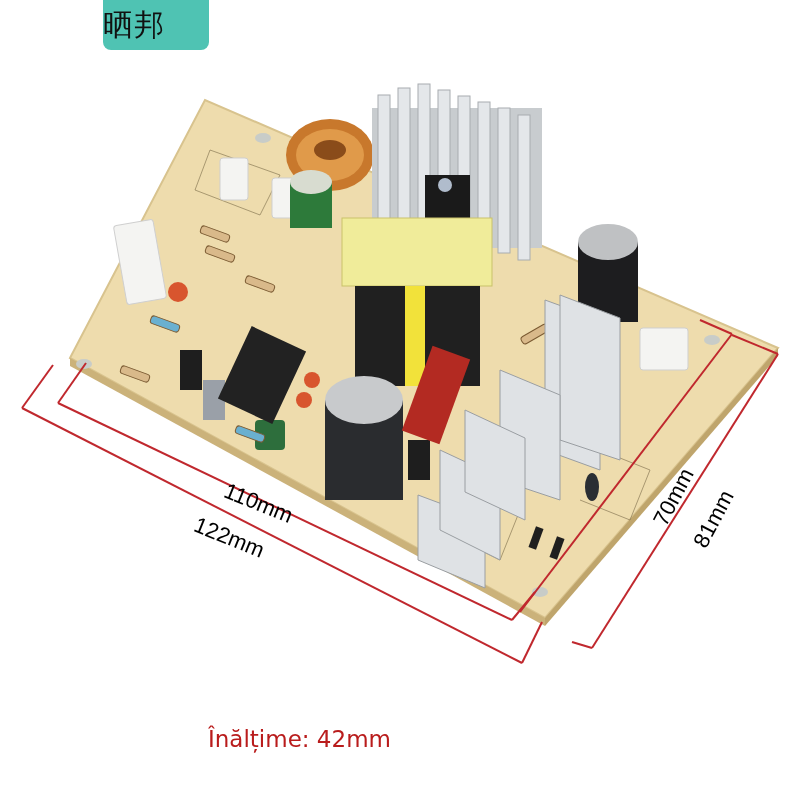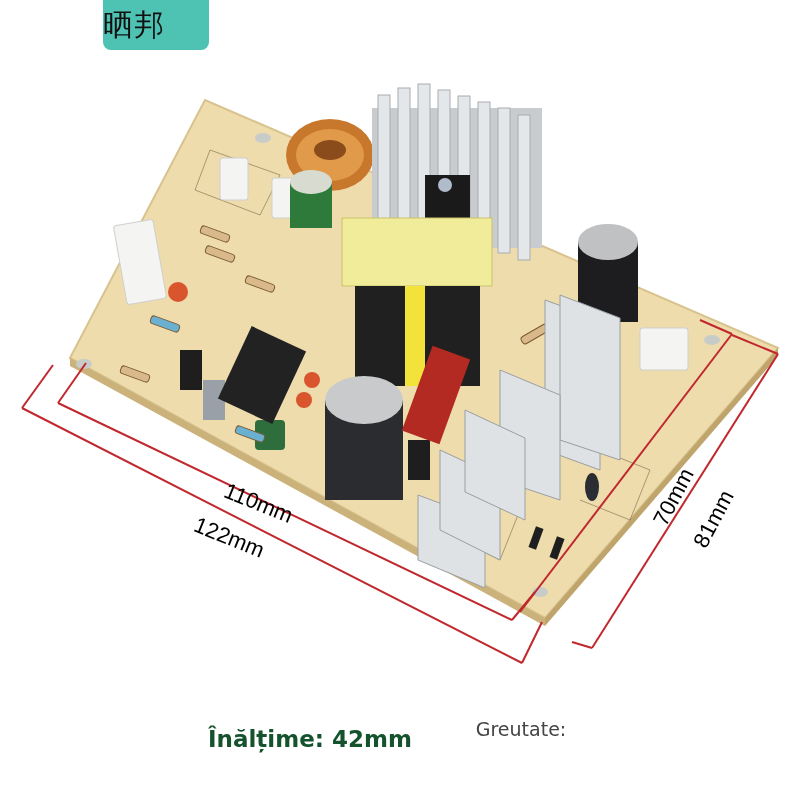--- a/index.html
+++ b/index.html
@@ -1,21 +1,21 @@
 <!DOCTYPE html>
 <html><head>
 <meta charset="utf-8">
 <style>
   html,body{margin:0;padding:0;background:#ffffff;}
   body{width:800px;height:800px;position:relative;overflow:hidden;font-family:"DejaVu Sans","Liberation Sans",sans-serif;}
   .badge{position:absolute;left:79px;top:0;width:106px;height:50px;background:#4fc3b3;border-radius:0 0 8px 8px;display:flex;align-items:center;justify-content:flex-start;margin-left:24px;}
   .badge span{font-size:30px;color:#111;letter-spacing:1px;font-family:"DejaVu Sans",sans-serif;}
   svg.scene{position:absolute;left:0;top:0;}
   .dim{position:absolute;font-family:"Liberation Sans",sans-serif;color:#000;font-size:22px;white-space:nowrap;transform-origin:left top;}
-  .footer-h{position:absolute;left:208px;top:726px;font-size:23px;color:#14532d;font-family:"DejaVu Sans",sans-serif;font-weight:bold;}
+  .footer-h{position:absolute;left:208px;top:726px;font-size:23px;color:#b91c1c;font-family:"DejaVu Sans",sans-serif;}
   .footer-w{position:absolute;left:462px;top:716px;width:118px;text-align:center;font-size:19px;line-height:27px;color:#444;font-family:"DejaVu Sans",sans-serif;}
 </style>
 </head>
 <body>
 
 <div class="badge">
   <span>晒邦</span>
 </div>
 
 <svg class="scene" width="800" height="800" viewBox="0 0 800 800">
@@ -140,14 +140,13 @@
   </g>
 </svg>
 
 <div class="dim" style="left:230px;top:478px;transform:rotate(22deg);">110mm</div>
 <div class="dim" style="left:200px;top:512px;transform:rotate(22deg);">122mm</div>
 <div class="dim" style="left:648px;top:518px;transform:rotate(-62deg);">70mm</div>
 <div class="dim" style="left:688px;top:540px;transform:rotate(-62deg);">81mm</div>
 
 <div class="footer-h">Înălțime: 42mm</div>
 <div class="footer-w">
-  <div>Greutate:</div>
 </div>
 
 </body></html>

